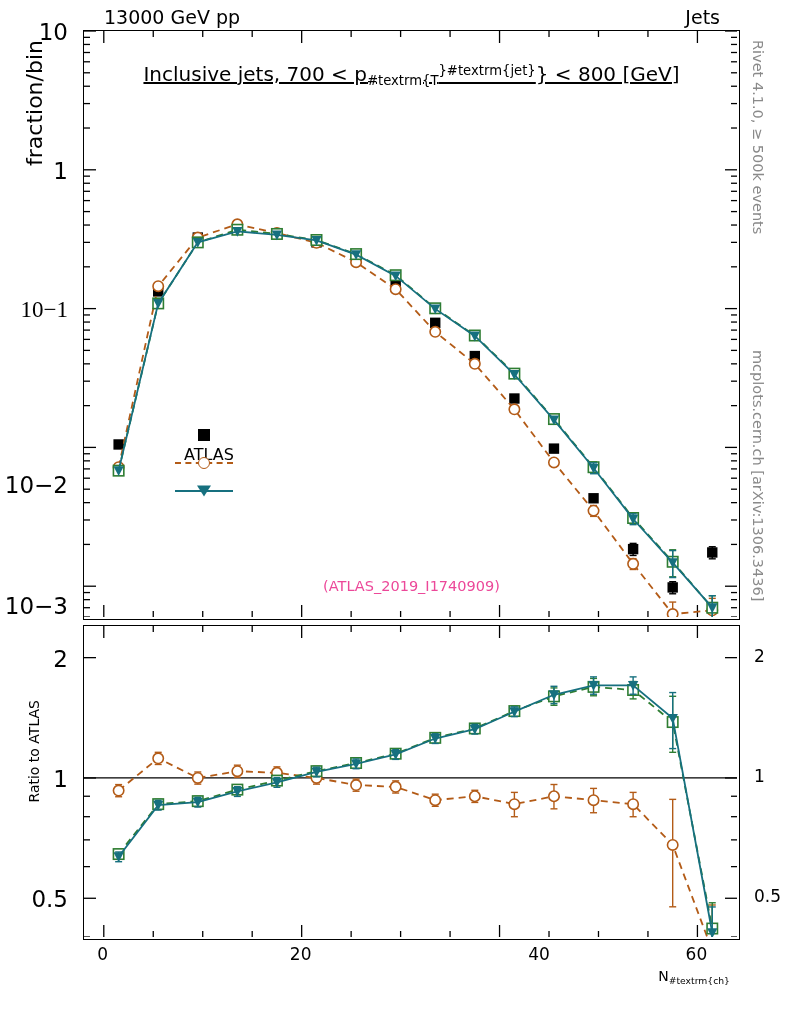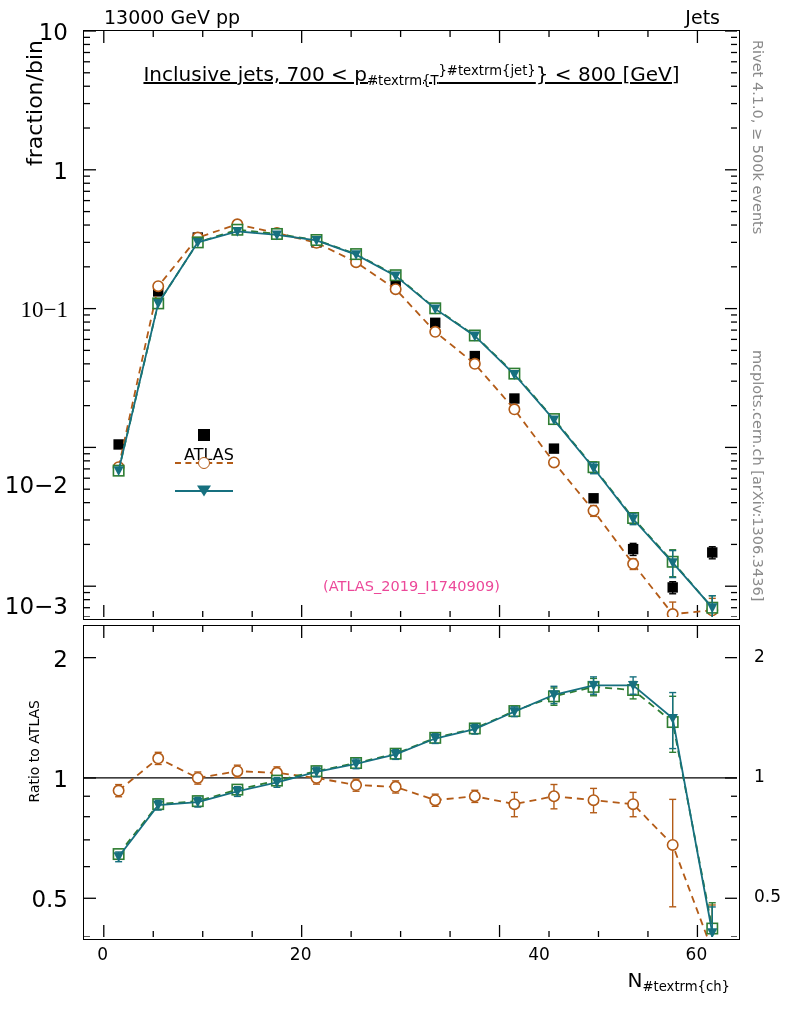--- a/index.html
+++ b/index.html
@@ -97,21 +97,21 @@
     white-space: nowrap;
   }
   #xtick-labels { left: 83px; top: 944px; width: 657px; height: 26px; }
   .xtick-label {
     position: absolute;
     transform: translateX(-50%);
     font-size: 17px;
   }
   #xlabel {
     right: 56px; top: 968px;
-    font-size: 20px;
+    font-size: 14px;
   }
   .sub { font-size: 0.66em; vertical-align: -0.28em; }
   .sup { font-size: 0.66em; vertical-align: 0.45em; }
 
   
   #plot-title {
     left: 83px; top: 62px;
     width: 657px;
     text-align: center;
     font-size: 20px;

